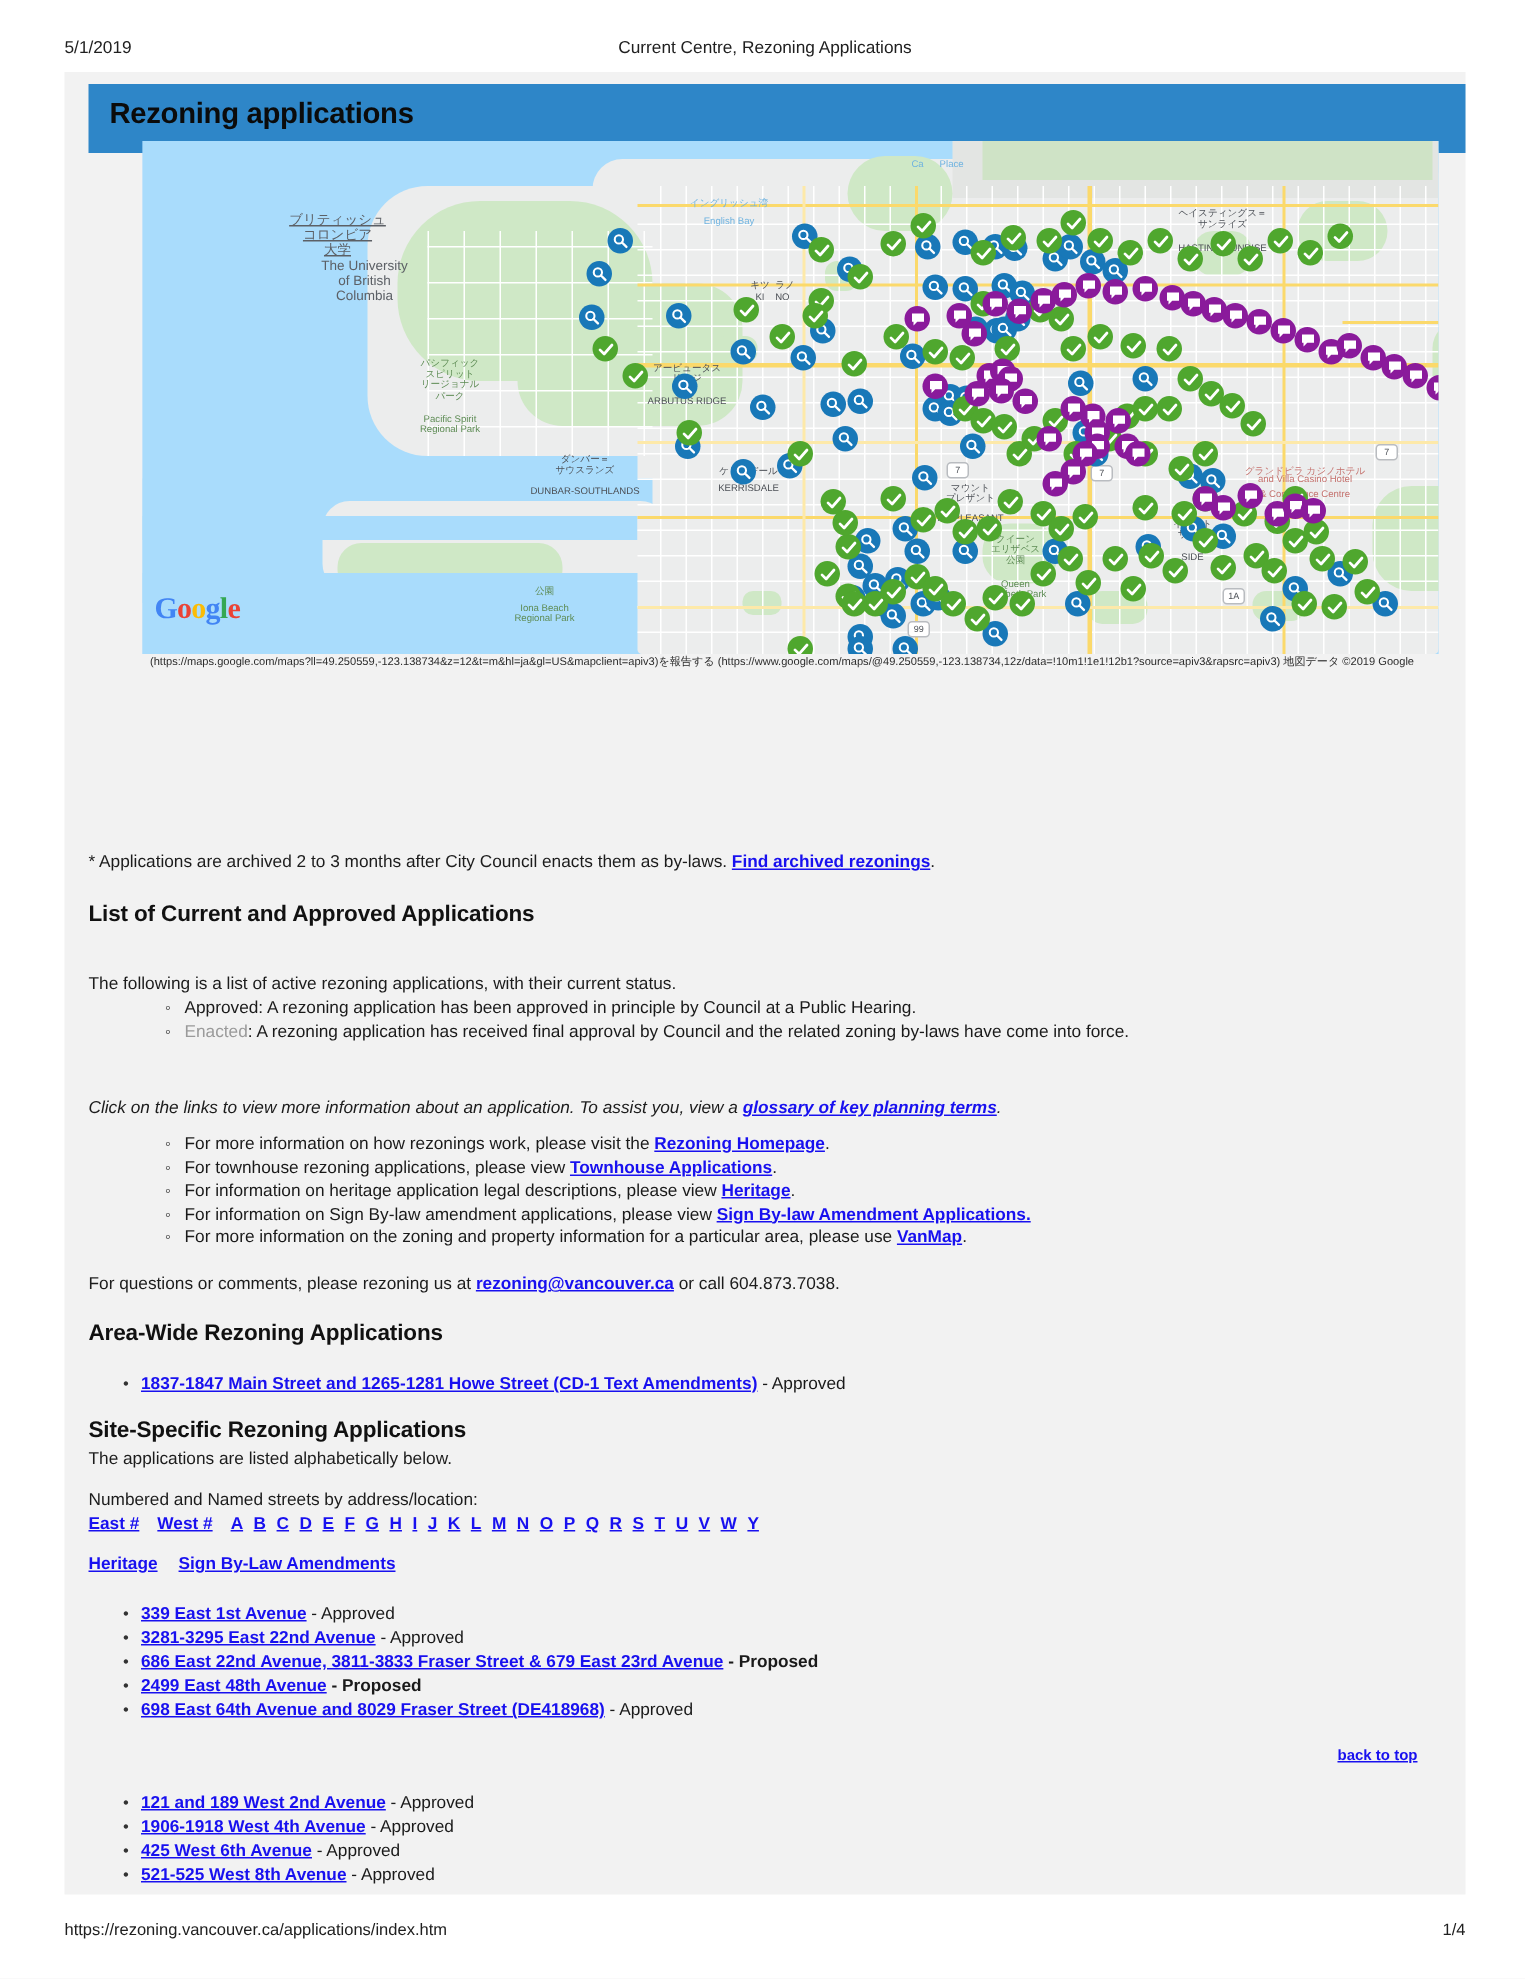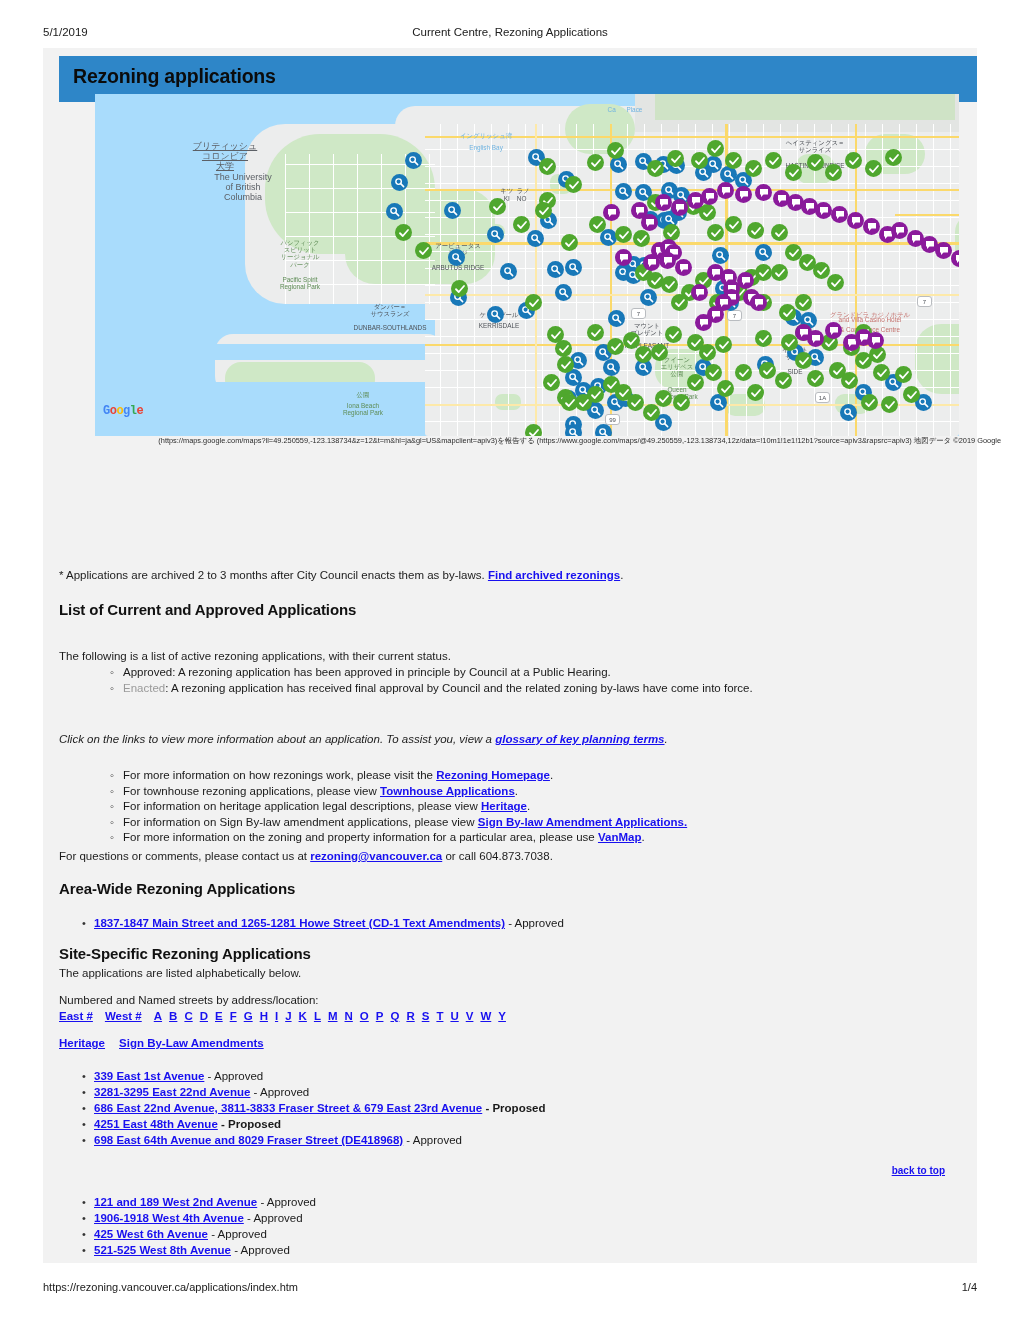--- a/index.html
+++ b/index.html
@@ -73,30 +73,29 @@
 
   
   .pin { position:absolute; width:17px; height:17px; border-radius:50%;
          display:flex; align-items:center; justify-content:center; }
   .pin.blue  { background:#1878b8; }
   .pin.green { background:#4fa72e; }
   .pin.purple{ background:#8a1a9b; }
   .pin svg { display:block; }
 
   
-  .gmap-logo { position:absolute; left:8px; bottom:18px; font-size:12px; font-weight:bold;
-               letter-spacing:-0.5px; font-family:Liberation Mono, monospace; }
+  .gmap-logo { position:absolute; left:8px; bottom:18px; font-size:20px; font-weight:bold;
+               letter-spacing:-0.5px; font-family:Liberation Serif, serif; }
   .gmap-logo .b1{color:#4285F4;} .gmap-logo .r1{color:#EA4335;} .gmap-logo .y1{color:#FBBC05;}
   .gmap-logo .b2{color:#4285F4;} .gmap-logo .g1{color:#34A853;} .gmap-logo .r2{color:#EA4335;}
 
   .map-attrib {
-    position:absolute; top:388px; left:40px; width:918px; height:14px;
+    position:absolute; top:388px; left:57px; width:918px; height:14px;
     font-size:7.4px; color:#2b2b2b; white-space:nowrap; overflow:hidden;
     font-family:"Liberation Sans", sans-serif;
-    text-align:right;
   }
 
   
   .content { position:absolute; left:16px; top:520px; width:902px; }
 
   p.body { margin:0 0 0 0; font-size:11.5px; line-height:15px; color:#1c1c1c; }
   h2.sec {
     font-size:15px; font-weight:bold; color:#111; margin:0;
     letter-spacing:-0.1px;
   }
@@ -1483,30 +1482,30 @@
 
     <ul class="b row-abs" style="top:97px;" id="status-list">
         <li><span>Approved</span><span>: A rezoning application has been approved in principle by Council at a Public Hearing.</span></li>
         <li><span class="muted">Enacted</span><span>: A rezoning application has received final approval by Council and the related zoning by-laws have come into force.</span></li>
       </ul>
 
     <p class="body row-abs" style="top:164px;font-style:italic;">
       <span>Click on the links to view more information about an application. To assist you, view a </span><a class="lnk" href="#">glossary of key planning terms</a><span>.</span>
     </p>
 
-    <ul class="b row-abs" style="top:200px;" id="info-list">
+    <ul class="b row-abs" style="top:188px;" id="info-list">
         <li><span>For more information on how rezonings work, please visit the </span><a class="lnk" href="#">Rezoning Homepage</a><span>.</span></li>
         <li><span>For townhouse rezoning applications, please view </span><a class="lnk" href="#">Townhouse Applications</a><span>.</span></li>
         <li><span>For information on heritage application legal descriptions, please view </span><a class="lnk" href="#">Heritage</a><span>.</span></li>
         <li><span>For information on Sign By-law amendment applications, please view </span><a class="lnk" href="#">Sign By-law Amendment Applications.</a><span></span></li>
         <li><span>For more information on the zoning and property information for a particular area, please use </span><a class="lnk" href="#">VanMap</a><span>.</span></li>
       </ul>
 
     <p class="body row-abs" style="top:281px;">
-      <span>For questions or comments, please contact us at </span><a class="lnk" href="#">rezoning@vancouver.ca</a><span> or call 604.873.7038.</span>
+      <span>For questions or comments, please rezoning us at </span><a class="lnk" href="#">rezoning@vancouver.ca</a><span> or call 604.873.7038.</span>
     </p>
 
     <h2 class="sec row-abs" style="top:312px;">Area-Wide Rezoning Applications</h2>
 
     <ul class="d row-abs" style="top:347px;" id="area-wide-list">
         <li><a class="lnk" href="#">1837-1847 Main Street and 1265-1281 Howe Street (CD-1 Text Amendments)</a><span> - Approved</span></li>
       </ul>
 
     <h2 class="sec row-abs" style="top:377px;">Site-Specific Rezoning Applications</h2>
 
@@ -1515,21 +1514,21 @@
     <p class="body row-abs" style="top:425px;">Numbered and Named streets by address/location:</p>
 
     <p class="body alpha row-abs" style="top:441px;" id="alpha-nav"><a class="lnk" href="#" style="margin-right: 12px;">East #</a><a class="lnk" href="#" style="margin-right: 12px;">West #</a><a class="lnk" href="#" style="margin-right: 7px;">A</a><a class="lnk" href="#" style="margin-right: 7px;">B</a><a class="lnk" href="#" style="margin-right: 7px;">C</a><a class="lnk" href="#" style="margin-right: 7px;">D</a><a class="lnk" href="#" style="margin-right: 7px;">E</a><a class="lnk" href="#" style="margin-right: 7px;">F</a><a class="lnk" href="#" style="margin-right: 7px;">G</a><a class="lnk" href="#" style="margin-right: 7px;">H</a><a class="lnk" href="#" style="margin-right: 7px;">I</a><a class="lnk" href="#" style="margin-right: 7px;">J</a><a class="lnk" href="#" style="margin-right: 7px;">K</a><a class="lnk" href="#" style="margin-right: 7px;">L</a><a class="lnk" href="#" style="margin-right: 7px;">M</a><a class="lnk" href="#" style="margin-right: 7px;">N</a><a class="lnk" href="#" style="margin-right: 7px;">O</a><a class="lnk" href="#" style="margin-right: 7px;">P</a><a class="lnk" href="#" style="margin-right: 7px;">Q</a><a class="lnk" href="#" style="margin-right: 7px;">R</a><a class="lnk" href="#" style="margin-right: 7px;">S</a><a class="lnk" href="#" style="margin-right: 7px;">T</a><a class="lnk" href="#" style="margin-right: 7px;">U</a><a class="lnk" href="#" style="margin-right: 7px;">V</a><a class="lnk" href="#" style="margin-right: 7px;">W</a><a class="lnk" href="#" style="margin-right: 7px;">Y</a></p>
 
     <p class="body alpha row-abs" style="top:468px;" id="alpha-nav-extra"><a class="lnk" href="#" style="margin-right: 14px;">Heritage</a><a class="lnk" href="#" style="margin-right: 14px;">Sign By-Law Amendments</a></p>
 
     <ul class="d row-abs" style="top:500px;" id="east-list">
         <li><a class="lnk" href="#">339 East 1st Avenue</a><span> - Approved</span></li>
         <li><a class="lnk" href="#">3281-3295 East 22nd Avenue</a><span> - Approved</span></li>
         <li><a class="lnk" href="#">686 East 22nd Avenue, 3811-3833 Fraser Street &amp; 679 East 23rd Avenue</a><span style="font-weight: bold;"> - Proposed</span></li>
-        <li><a class="lnk" href="#">4251 East 48th Avenue</a><span style="font-weight: bold;"> - Proposed</span></li>
+        <li><a class="lnk" href="#">2499 East 48th Avenue</a><span style="font-weight: bold;"> - Proposed</span></li>
         <li><a class="lnk" href="#">698 East 64th Avenue and 8029 Fraser Street (DE418968)</a><span> - Approved</span></li>
       </ul>
 
     <a class="lnk backtotop row-abs" href="#" style="top:597px;right:16px;left:auto;">back to top</a>
 
     <ul class="d row-abs" style="top:626px;" id="west-list">
         <li><a class="lnk" href="#">121 and 189 West 2nd Avenue</a><span> - Approved</span></li>
         <li><a class="lnk" href="#">1906-1918 West 4th Avenue</a><span> - Approved</span></li>
         <li><a class="lnk" href="#">425 West 6th Avenue</a><span> - Approved</span></li>
         <li><a class="lnk" href="#">521-525 West 8th Avenue</a><span> - Approved</span></li>

